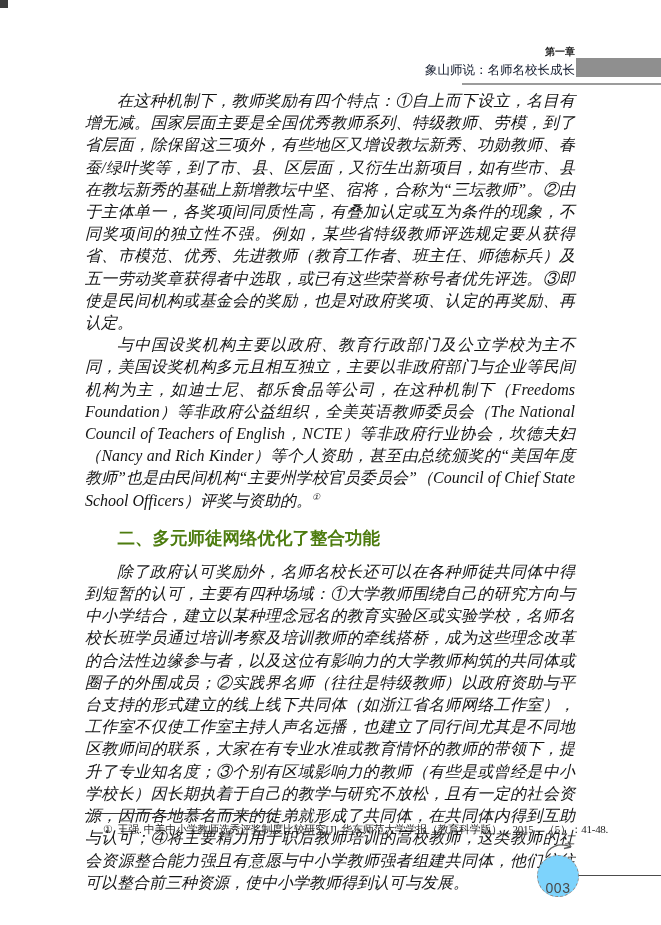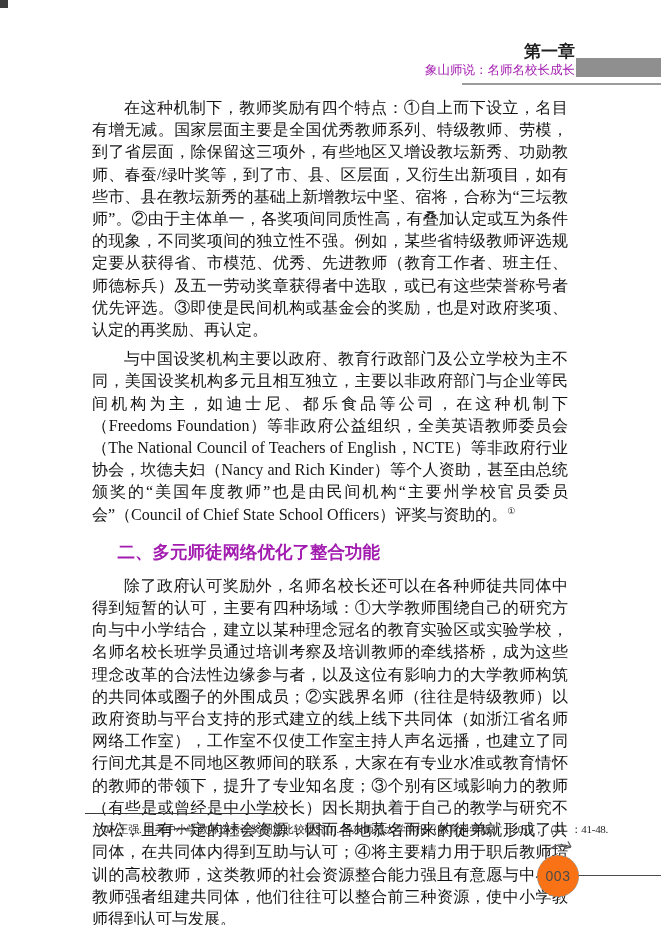--- a/index.html
+++ b/index.html
@@ -14,47 +14,47 @@
     position:absolute; left:0; top:0; width:8px; height:8px;
     background:#3d3d3d;
   }
   
   .header-text {
     position:absolute; top:44px; right:86px;
     text-align:right;
     font-family:"Liberation Sans","DejaVu Sans",sans-serif;
   }
   .chapter {
-    font-size:17px; font-weight:bold; color:#1f1f1f; line-height:16px;
+    font-size:10px; font-weight:bold; color:#1f1f1f; line-height:16px;
   }
   .subtitle {
-    font-size:12.5px; color:#a21caf; line-height:16px; margin-top:2px;
+    font-size:12.5px; color:#0f172a; line-height:16px; margin-top:2px;
   }
   .header-tab {
     position:absolute; left:576px; top:58px; width:85px; height:19px;
     background:#8f8f8f;
   }
   .header-rule {
     position:absolute; left:462px; top:83px; width:199px; height:2px;
     background:#9c9c9c;
   }
   
   .body {
     position:absolute; left:85px; top:90px; width:490px;
     font-size:16px; line-height:22.2px;
     color:#141414;
     text-align:justify;
   }
-  .body p { margin:7px; text-indent:2em; }
+  .body p { margin:0; text-indent:2em;font-style:italic; }
   .body sup {
     font-size:9px; line-height:0; vertical-align:super;
   }
   .section-heading {
     font-family:"Liberation Sans","DejaVu Sans",sans-serif;
-    font-size:17.5px; font-weight:bold; color:#a21caf;
+    font-size:17.5px; font-weight:bold; color:#4d7c0f;
     margin:15px 0 12px 0; text-indent:1.85em;
     line-height:22px;
   }
   
   .footnote-rule {
     position:absolute; left:85px; top:813px; width:193px; height:0;
     border-top:1.5px solid #3a3a3a;
   }
   .footnote {
     position:absolute; left:85px; top:822px; width:560px;
@@ -64,22 +64,22 @@
   }
   .fn-marker { margin-right:5px; }
   
   .pn-line {
     position:absolute; left:574px; top:875px; width:87px; height:0;
     border-top:1.5px solid #4c4c4c;
   }
   .pn-circle {
     position:absolute; left:537px; top:855px; width:40px; height:40px;
     border:1.2px dashed #8a8a8a; border-radius:50%;
-    display:flex; align-items:center; justify-content:center;
-    background:#f97316;
+    display:flex; align-items:flex-end; justify-content:center;
+    background:#7dd3fc;
     font-family:"Liberation Sans","DejaVu Sans",sans-serif;
     font-size:14px; color:#4a4a4a; letter-spacing:0.5px;
   }
   .pn-arrow {
     position:absolute; left:543px; top:841px;
   }
 </style>
 </head>
 <body>
 

